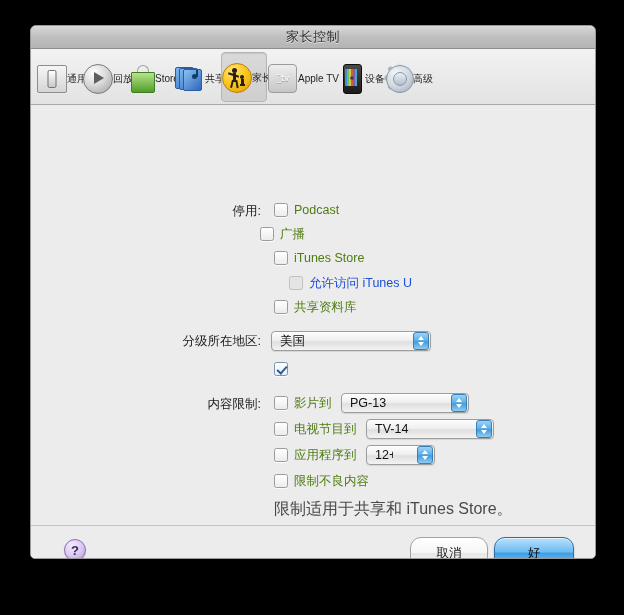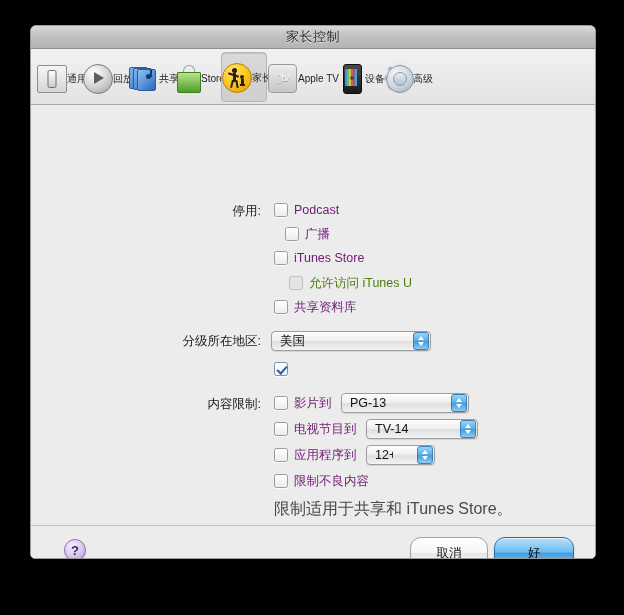--- a/index.html
+++ b/index.html
@@ -318,24 +318,24 @@
     border-width: 0 2px 2px 0;
     transform: rotate(42deg);
   }
   .cbx.disabled {
     background: #e4e4e4;
     border-color: #c1c1c1;
     box-shadow: none;
   }
   .cbx-label {
     font-size: 12.5px;
-    color: #701a75;
+    color: #4d7c0f;
     line-height: 14px;
   }
-  .cbx-label.dim { color: #4d7c0f; }
+  .cbx-label.dim { color: #1d4ed8; }
 
   
   .popup {
     position: relative;
     height: 20px;
     border-radius: 4px;
     background: linear-gradient(to bottom, #fdfdfd 0%, #f0f0f0 45%, #dfdfdf 55%, #f3f3f3 100%);
     border: 1px solid #9d9d9d;
     box-shadow: 0 1px 1px rgba(0,0,0,0.10), inset 0 1px 0 #ffffff;
     display: flex;
@@ -493,39 +493,39 @@
 
       <div class="tbitem">
         <div class="tbicon">
           <div class="ic-play"></div>
         </div>
         <span class="tblabel">回放</span>
       </div>
 
       <div class="tbitem">
         <div class="tbicon">
+          <div class="ic-store">
+              <span class="handle"></span>
+              <span class="body"></span>
+            </div>
+        </div>
+        <span class="tblabel">Store</span>
+      </div>
+
+      <div class="tbitem">
+        <div class="tbicon">
           <div class="ic-share">
             <i></i>
               <i></i>
               <i></i>
             <span class="stem"></span>
               <span class="note"></span>
           </div>
         </div>
         <span class="tblabel">共享</span>
-      </div>
-
-      <div class="tbitem">
-        <div class="tbicon">
-          <div class="ic-store">
-              <span class="handle"></span>
-              <span class="body"></span>
-            </div>
-        </div>
-        <span class="tblabel">Store</span>
       </div>
 
       <div class="tbitem selected">
         <div class="tbicon">
           <div class="ic-parental">
             <span class="adult-h"></span>
               <span class="adult-b"></span>
             <span class="adult-l1"></span>
               <span class="adult-l2"></span>
             <span class="adult-arm"></span>
@@ -576,21 +576,21 @@
         <span class="formlabel">停用:</span>
       </div>
 
       <div class="row" style="left:243px; top:98px;">
         <span class="cbx-wrap">
           <span class="cbx"></span>
           <span class="cbx-label">Podcast</span>
         </span>
       </div>
 
-      <div class="row" style="left:254px; top:122px;">
+      <div class="row" style="left:229px; top:122px;">
         <span class="cbx-wrap">
           <span class="cbx"></span>
           <span class="cbx-label">广播</span>
         </span>
       </div>
 
       <div class="row" style="left:243px; top:146px;">
         <span class="cbx-wrap">
           <span class="cbx"></span>
           <span class="cbx-label">iTunes Store</span>
@@ -640,21 +640,21 @@
         <span class="pval">PG-13</span>
         <span class="parrow"></span>
       </div>
 
       <div class="row" style="left:243px; top:317px;">
         <span class="cbx-wrap">
           <span class="cbx"></span>
           <span class="cbx-label">电视节目到</span>
         </span>
       </div>
-      <div class="popup" style="position:absolute; left:335px; top:314px; width:112px;">
+      <div class="popup" style="position:absolute; left:335px; top:314px; width:128px;">
         <span class="pval">TV-14</span>
         <span class="parrow"></span>
       </div>
 
       <div class="row" style="left:243px; top:343px;">
         <span class="cbx-wrap">
           <span class="cbx"></span>
           <span class="cbx-label">应用程序到</span>
         </span>
       </div>

